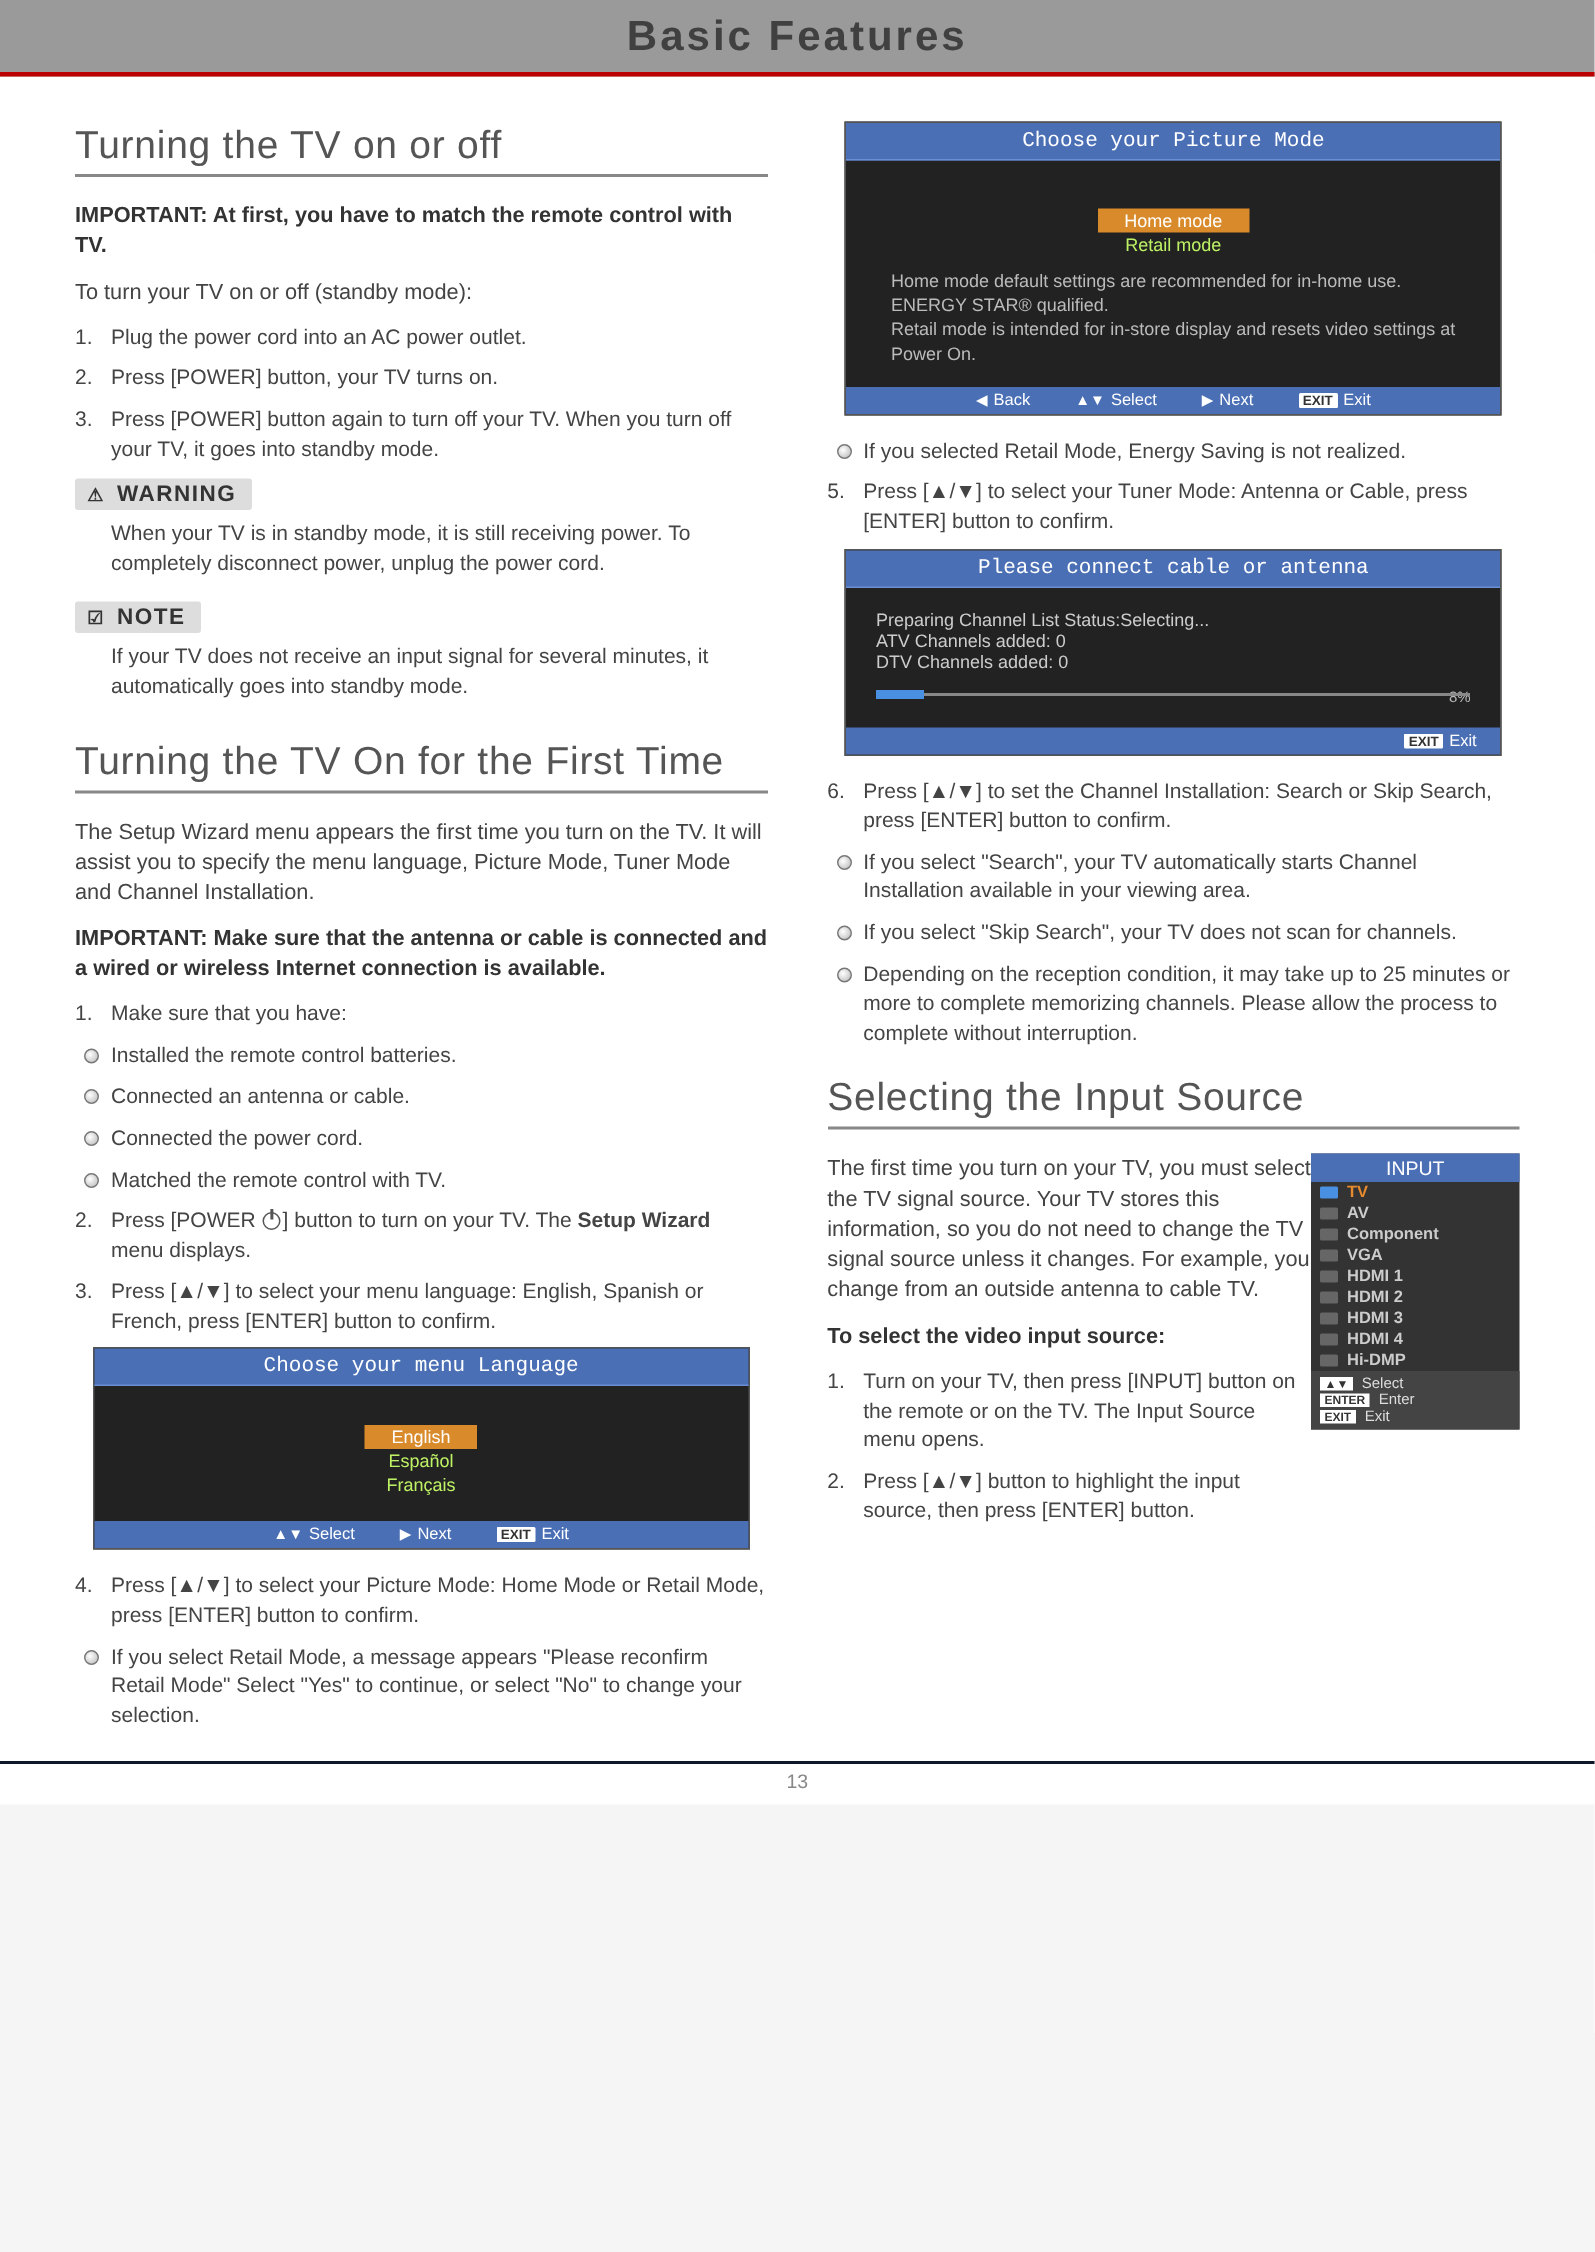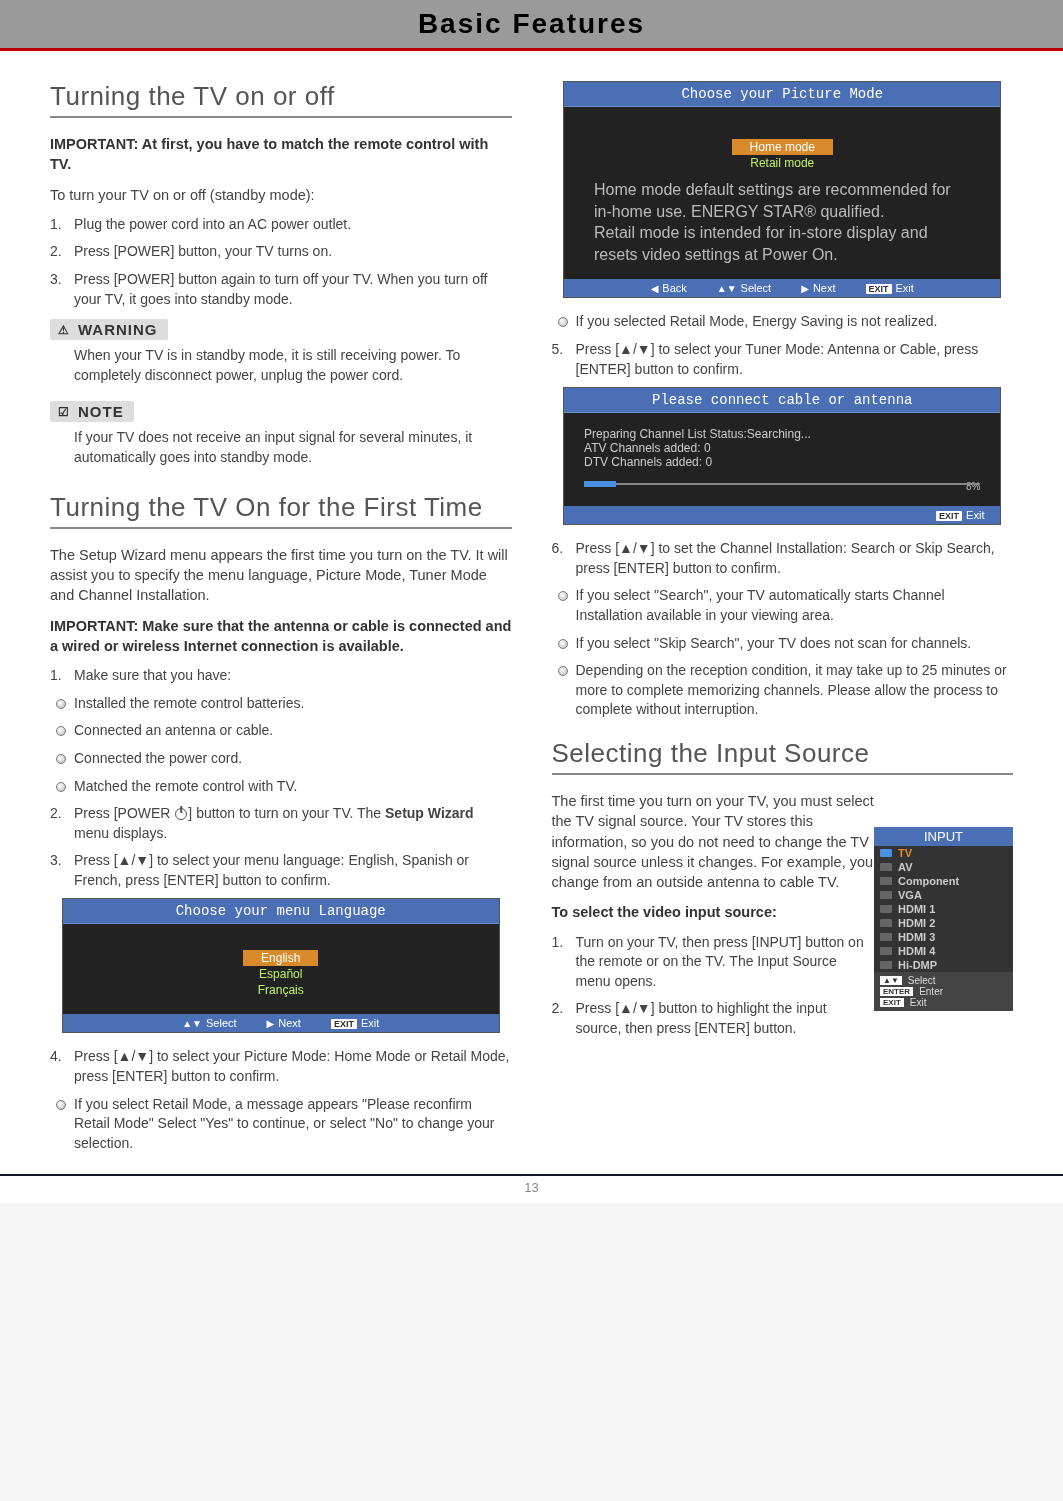--- a/index.html
+++ b/index.html
@@ -1,18 +1,18 @@
 <!DOCTYPE html>
 <html><head>
 <meta charset="utf-8">
 <style>
   * { box-sizing: border-box; margin: 0; padding: 0; }
   body { font-family: Arial, Helvetica, sans-serif; font-size: 14px; color: #333; background: #f5f5f5; display: flex; justify-content: center; }
   .page { width: 1063px; background: #fff; position: relative; padding: 0 0 40px 0; }
-  .top-banner { background: #9a9a9a; color: #000000; text-align: center; font-size: 28px; font-weight: bold; letter-spacing: 2px; padding: 8px 0; border-bottom: 3px solid #b00; }
+  .top-banner { background: #9a9a9a; color: #404040; text-align: center; font-size: 28px; font-weight: bold; letter-spacing: 2px; padding: 8px 0; border-bottom: 3px solid #b00; }
   .content { padding: 30px 50px 10px 50px; column-count: 2; column-gap: 40px; }
   .section { break-inside: avoid; margin-bottom: 18px; }
   h1.section-title { font-size: 26px; color: #555; border-bottom: 2px solid #888; padding-bottom: 4px; margin-bottom: 16px; font-weight: normal; letter-spacing: .5px; }
   .para { font-size: 14.5px; line-height: 1.4; color: #444; margin-bottom: 10px; }
   .bold { font-weight: bold; color: #333; }
   ol.numlist { list-style: none; counter-reset: item; padding-left: 0; }
   ol.numlist > li { counter-increment: item; padding-left: 24px; position: relative; margin-bottom: 8px; line-height: 1.4; color: #444; }
   ol.numlist > li::before { content: counter(item) "."; position: absolute; left: 0; top: 0; color: #444; }
   ul.bullets { list-style: none; padding-left: 0; }
   ul.bullets > li { padding-left: 24px; position: relative; margin-bottom: 8px; line-height: 1.4; color: #444; }
@@ -21,31 +21,31 @@
   .callout-head { display: inline-flex; align-items: center; background: #ddd; padding: 2px 10px 2px 6px; border-radius: 2px; font-weight: bold; color: #333; font-size: 15px; letter-spacing: 1px; }
   .callout-head .icon { width: 16px; height: 16px; display: inline-flex; align-items: center; justify-content: center; margin-right: 6px; font-size: 12px; }
   .callout-body { padding: 6px 0 6px 24px; color: #444; line-height: 1.4; }
   
   .osd { width: 95%; margin: 8px auto 14px auto; background: #222; color: #ccc; font-size: 12px; border: 1px solid #555; }
   .osd-title { background: #4a6fb5; color: #fff; text-align: center; padding: 4px 0; font-size: 14px; border-bottom: 1px solid #6a8fd5; font-family: Liberation Mono, monospace; }
   .osd-body { padding: 14px 20px; min-height: 90px; }
   .osd-center { text-align: center; }
   .osd-opt { padding: 1px 0; color: #bef264; }
   .osd-opt.sel { background: #d98a2a; color: #fff; display: inline-block; padding: 1px 18px; }
-  .osd-desc { font-size: 16px; color: #bbb; text-align: left; margin-top: 8px; line-height: 1.35; padding: 0 10px; }
+  .osd-desc { font-size: 12px; color: #bbb; text-align: left; margin-top: 8px; line-height: 1.35; padding: 0 10px; }
   .osd-foot { background: #4a6fb5; color: #fff; display: flex; justify-content: center; gap: 30px; padding: 3px 0; font-size: 11px; }
   .osd-foot span.key { background: #fff; color: #333; padding: 0 3px; font-size: 9px; margin-right: 4px; border-radius: 1px; font-weight: bold; }
   .osd-foot span.tri { margin-right: 4px; font-size: 10px; }
   .osd-prog { margin-top: 14px; }
   .osd-progbar { height: 2px; background: #888; position: relative; }
   .osd-progbar::after { content: ""; position: absolute; left: 0; top: -2px; width: 8%; height: 6px; background: #4a90e2; }
   .osd-proglabel { text-align: right; font-size: 10px; color: #bbb; margin-top: -4px; }
   .osd-foot.right { justify-content: flex-end; padding-right: 16px; }
   
-  .input-wrap { display: flex; align-items: center; }
+  .input-wrap { display: flex; align-items: flex-start; }
   .input-wrap .txt { flex: 1; }
   .input-panel { width: 139px; background: #333; color: #ccc; font-size: 11px; }
   .input-panel .hdr { background: #4a6fb5; color: #fff; text-align: center; padding: 2px 0; font-size: 13px; }
   .input-panel .row { display: flex; align-items: center; padding: 1px 6px; gap: 6px; font-weight: bold; }
   .input-panel .row .dot { width: 12px; height: 8px; background: #666; border-radius: 1px; }
   .input-panel .row.sel { color: #e68a2e; }
   .input-panel .row.sel .dot { background: #4a90e2; }
   .input-panel .foot { background: #444; padding: 3px 6px; }
   .input-panel .foot .fr { display: flex; align-items: center; gap: 6px; font-size: 10px; color: #ddd; }
   .input-panel .foot .key { background: #fff; color: #333; padding: 0 3px; font-size: 8px; font-weight: bold; }
@@ -156,21 +156,21 @@
       <ul class="bullets">
         <li>If you selected Retail Mode, Energy Saving is not realized.</li>
       </ul>
       <ol class="numlist" style="counter-reset:item 4">
         <li>Press [▲/▼] to select your Tuner Mode: Antenna or Cable, press [ENTER] button to confirm.</li>
       </ol>
 
       <div class="osd">
         <div class="osd-title">Please connect cable or antenna</div>
         <div class="osd-body">
-          <div>Preparing Channel List Status:Searching...</div>
+          <div>Preparing Channel List Status:Selecting...</div>
           <div>ATV Channels added: 0</div>
           <div>DTV Channels added: 0</div>
           <div class="osd-prog">
             <div class="osd-progbar"></div>
             <div class="osd-proglabel">8%</div>
           </div>
         </div>
         <div class="osd-foot right">
           <span><span class="key">EXIT</span><span>Exit</span></span>
         </div>

